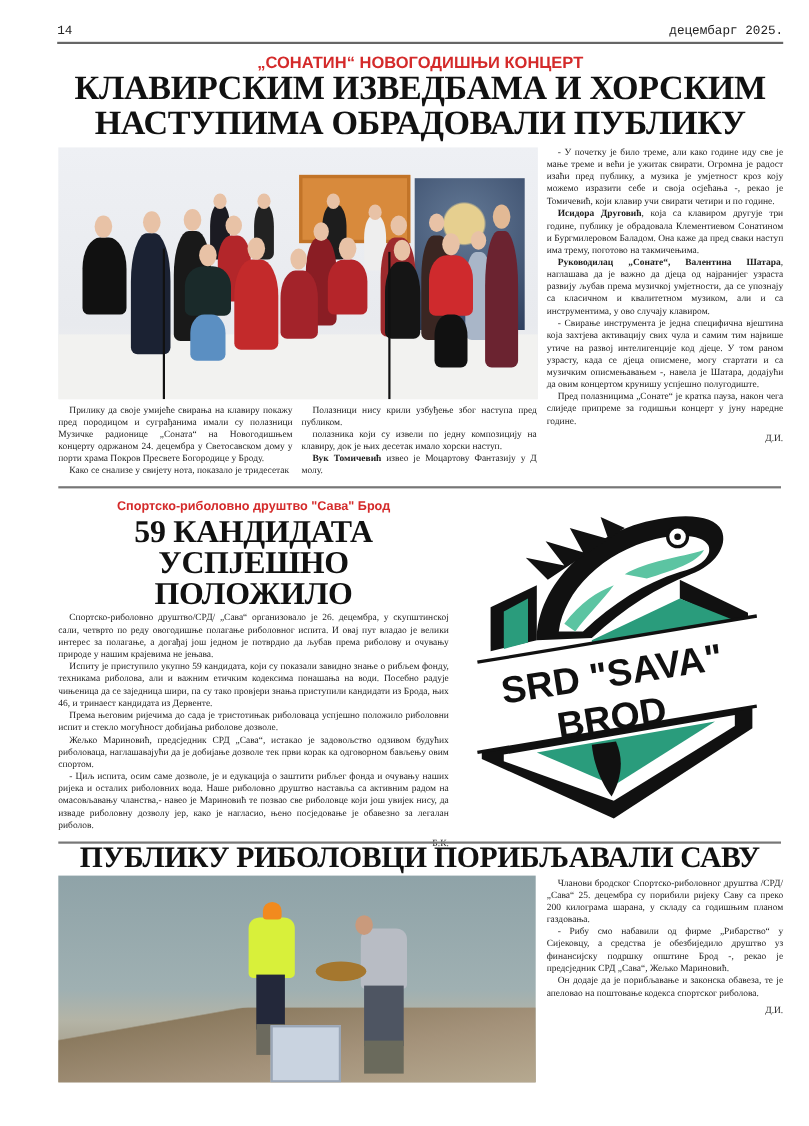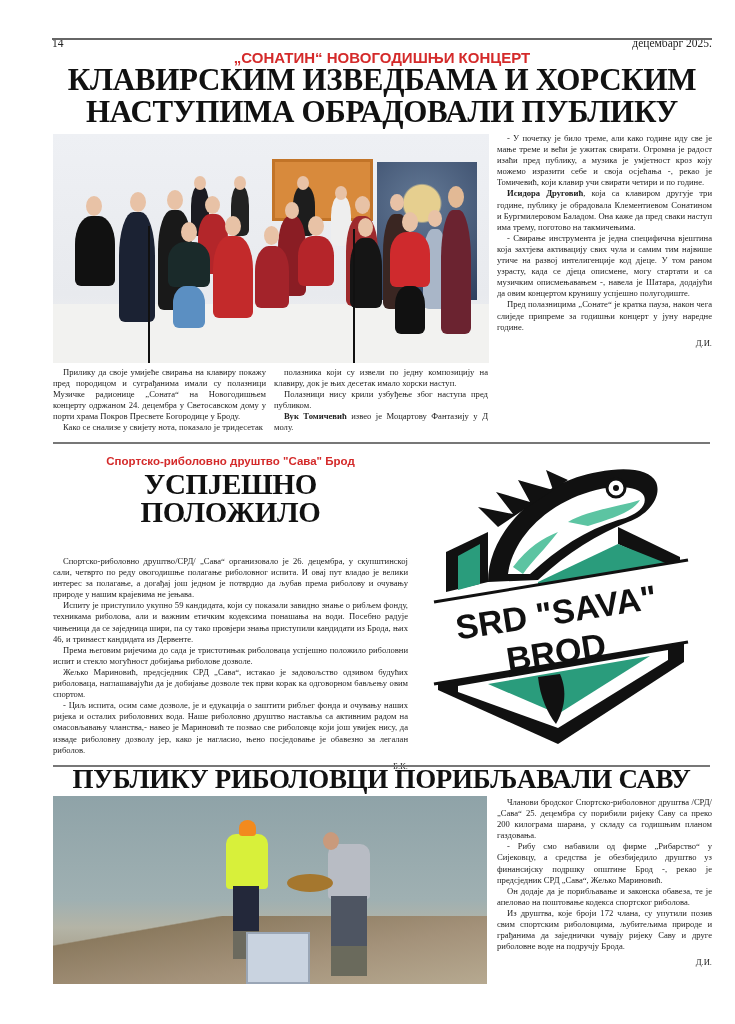--- a/index.html
+++ b/index.html
@@ -1,20 +1,20 @@
 <!DOCTYPE html>
 <html><head>
 <meta charset="utf-8">
 <style>
   * { box-sizing: border-box; margin: 0; padding: 0; }
   html, body { width: 735px; height: 1024px; background: #ffffff; overflow: hidden; }
   body { position: relative; font-family: "Liberation Serif", serif; color: #1a1a1a; }
 
   .header { position: absolute; left: 52px; top: 22px; width: 660px; height: 18px; }
-  .page-num, .issue-date { position: absolute; top: 15px; font-family: Liberation Serif, serif; font-size: 11.5px; color: #222; text-align: center; }
+  .page-num, .issue-date { position: absolute; top: 0; font-family: Liberation Mono, monospace; font-size: 11.5px; color: #222; text-align: center; }
   .page-num { left: 0; }
   .issue-date { right: 0; }
   .header-rule { position: absolute; left: 52px; top: 38px; width: 660px; height: 2px; background: #666; }
 
   .kicker { position: absolute; font-family: "Liberation Sans", sans-serif; font-weight: bold; color: #d42a2a; text-align: center; }
   .headline { position: absolute; font-family: "Liberation Serif", serif; font-weight: bold; color: #111; text-align: center; line-height: 1.02; letter-spacing: -0.3px; }
 
   .body-text { position: absolute; font-family: "Liberation Serif", serif; font-size: 8.6px; line-height: 11.1px; color: #222; text-align: justify; }
   .body-text p { text-indent: 10px; }
   .body-text p b { font-weight: bold; }
@@ -103,36 +103,38 @@
   <div class="head" style="left:349px;top:78px;width:16px;height:20px;"></div>
   <div class="mic" style="left:95px;top:92px;height:137px;"></div>
   <div class="mic" style="left:300px;top:95px;height:134px;"></div>
 </div>
 
 <div class="body-text" style="left:53px; top:367px; width:213px;">
   <p>Прилику да своје умијеће свирања на клавиру покажу пред породицом и суграђанима имали су полазници Музичке радионице „Соната“ на Новогодишњем концерту одржаном 24. децембра у Светосавском дому у порти храма Покров Пресвете Богородице у Броду.</p>
   <p>Како се снализе у свијету нота, показало је тридесетак</p>
 </div>
 <div class="body-text" style="left:274px; top:367px; width:214px;">
+  <p>Полазници нису крили узбуђење због наступа пред публиком.</p>
   <p>полазника који су извели по једну композицију на клавиру, док је њих десетак имало хорски наступ.</p>
-  <p>Полазници нису крили узбуђење због наступа пред публиком.</p>
   <p><b>Вук Томичевић</b><span> извео је Моцартову Фантазију у Д молу.</span></p>
 </div>
 <div class="body-text" style="left:497px; top:133px; width:215px;">
   <p>- У почетку је било треме, али како године иду све је мање треме и већи је ужитак свирати. Огромна је радост изаћи пред публику, а музика је умјетност кроз коју можемо изразити себе и своја осјећања -, рекао је Томичевић, који клавир учи свирати четири и по године.</p>
   <p><b>Исидора Друговић</b><span>, која са клавиром другује три године, публику је обрадовала Клементиевом Сонатином и Бургмилеровом Баладом. Она каже да пред сваки наступ има трему, поготово на такмичењима.</span></p>
+  <p><b>Руководилац „Сонате“, Валентина Шатара</b><span>, наглашава да је важно да дјеца од најранијег узраста развију љубав према музичкој умјетности, да се упознају са класичном и квалитетном музиком, али и са инструментима, у ово случају клавиром.</span></p>
   <p>- Свирање инструмента је једна специфична вјештина која захтјева активацију свих чула и самим тим највише утиче на развој интелигенције код дјеце. У том раном узрасту, када се дјеца описмене, могу стартати и са музичким описмењавањем -, навела је Шатара, додајући да овим концертом крунишу успјешно полугодиште.</p>
   <p>Пред полазницима „Сонате“ је кратка пауза, након чега слиједе припреме за годишњи концерт у јуну наредне године.</p>
   <p class="byline">Д.И.</p>
 </div>
 
 <div class="rule" style="left:53px; top:442px; width:657px;"></div>
 
 <div class="kicker" style="left:53px; top:455px; width:355px; font-size:11.5px;">Спортско-риболовно друштво "Сава" Брод</div>
 <div class="headline" style="left:53px; top:470px; width:355px; font-size:29px; line-height:28px;">
+  <div>59 КАНДИДАТА</div>
   <div>УСПЈЕШНО ПОЛОЖИЛО</div>
 </div>
 
 <div class="body-text" style="left:53px; top:556px; width:355px;">
   <p>Спортско-риболовно друштво/СРД/ „Сава“ организовало је 26. децембра, у скупштинској сали, четврто по реду овогодишње полагање риболовног испита. И овај пут владао је велики интерес за полагање, а догађај још једном је потврдио да љубав према риболову и очувању природе у нашим крајевима не јењава.</p>
   <p>Испиту је приступило укупно 59 кандидата, који су показали завидно знање о рибљем фонду, техникама риболова, али и важним етичким кодексима понашања на води. Посебно радује чињеница да се заједница шири, па су тако провјери знања приступили кандидати из Брода, њих 46, и тринаест кандидата из Дервенте.</p>
   <p>Према његовим ријечима до сада је тристотињак риболоваца успјешно положило риболовни испит и стекло могућност добијања риболове дозволе.</p>
   <p>Жељко Мариновић, предсједник  СРД „Сава“, истакао је задовољство одзивом будућих риболоваца, наглашавајући да је добијање дозволе тек први корак ка одговорном бављењу овим спортом.</p>
   <p>- Циљ испита, осим саме дозволе, је и едукација о заштити рибљег фонда и очувању наших ријека и осталих риболовних вода. Наше риболовно друштво наставља са активним радом на омасовљавању чланства,- навео је Мариновић те позвао све риболовце који још увијек нису, да изваде риболовну дозволу јер, како је нагласио, њено посједовање је обавезно за легалан риболов.</p>
   <p class="byline">Б.К.</p>
@@ -187,15 +189,14 @@
   <div style="position:absolute;left:270px;top:36px;width:16px;height:18px;background:#c99a7c;border-radius:50%;"></div>
   <div style="position:absolute;left:234px;top:78px;width:46px;height:18px;background:#a5772e;border-radius:50%;"></div>
 
   <div style="position:absolute;left:193px;top:136px;width:64px;height:52px;background:#c9d3e0;border:2px solid #9aa6b6;"></div>
 </div>
 
 <div class="body-text" style="left:497px; top:797px; width:215px;">
   <p>Чланови бродског Спортско-риболовног друштва /СРД/ „Сава“ 25. децембра су порибили ријеку Саву са преко 200 килограма шарана, у складу са годишњим планом газдовања.</p>
   <p>- Рибу смо набавили од фирме „Рибарство“ у Сијековцу, а средства је обезбиједило друштво уз финансијску подршку општине Брод -, рекао је предсједник СРД „Сава“, Жељко Мариновић.</p>
   <p>Он додаје да је порибљавање и законска обавеза, те је апеловао на поштовање кодекса спортског риболова.</p>
-  <p>Из друштва, које броји 172 члана, су упутили позив свим спортским риболовцима, љубитељима природе и грађанима да заједнички чувају ријеку Саву и друге риболовне воде на подручју Брода.</p>
   <p class="byline">Д.И.</p>
 </div>
 
 </body></html>

